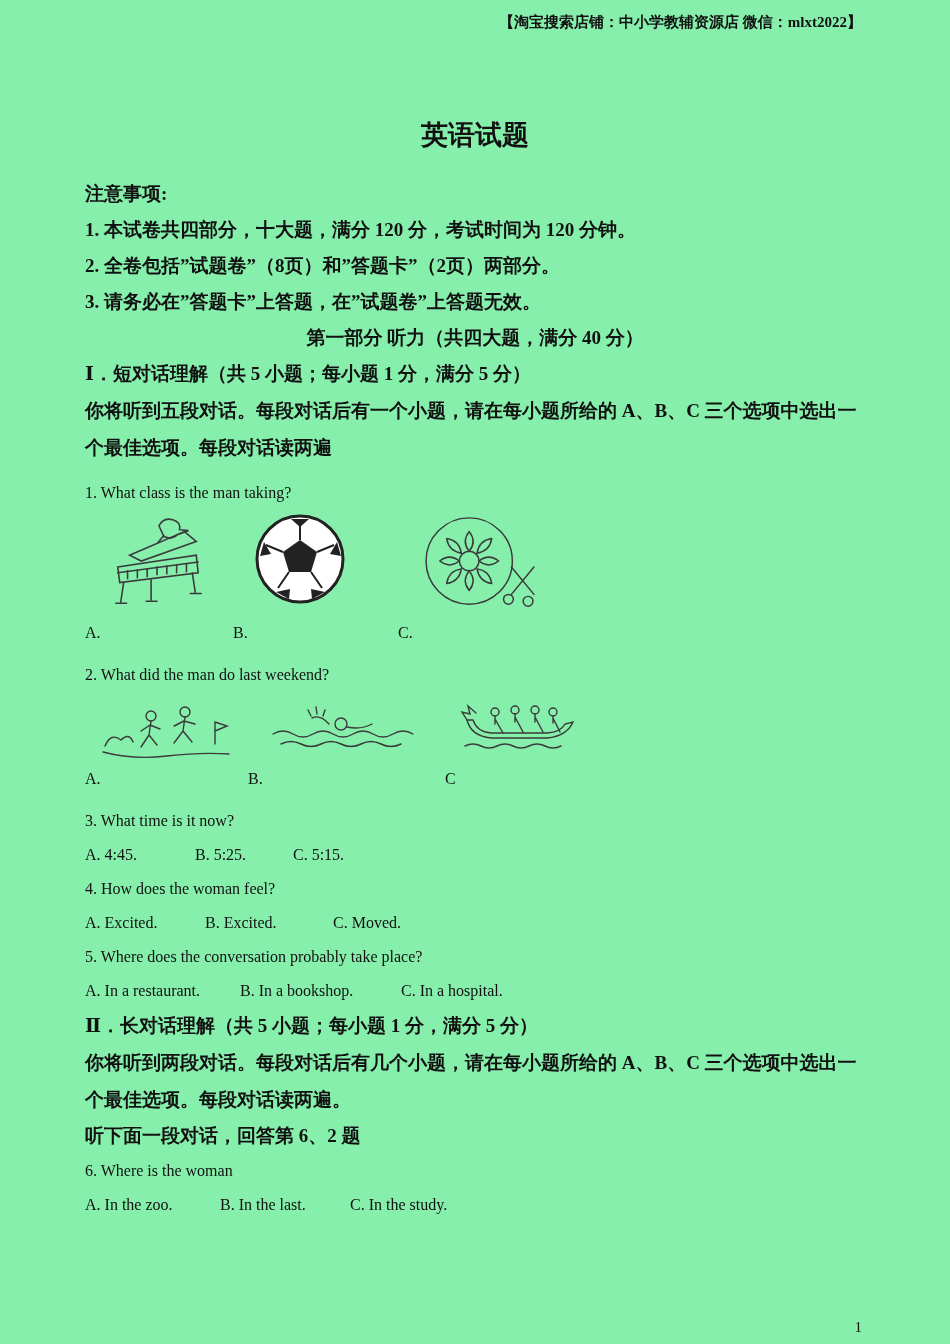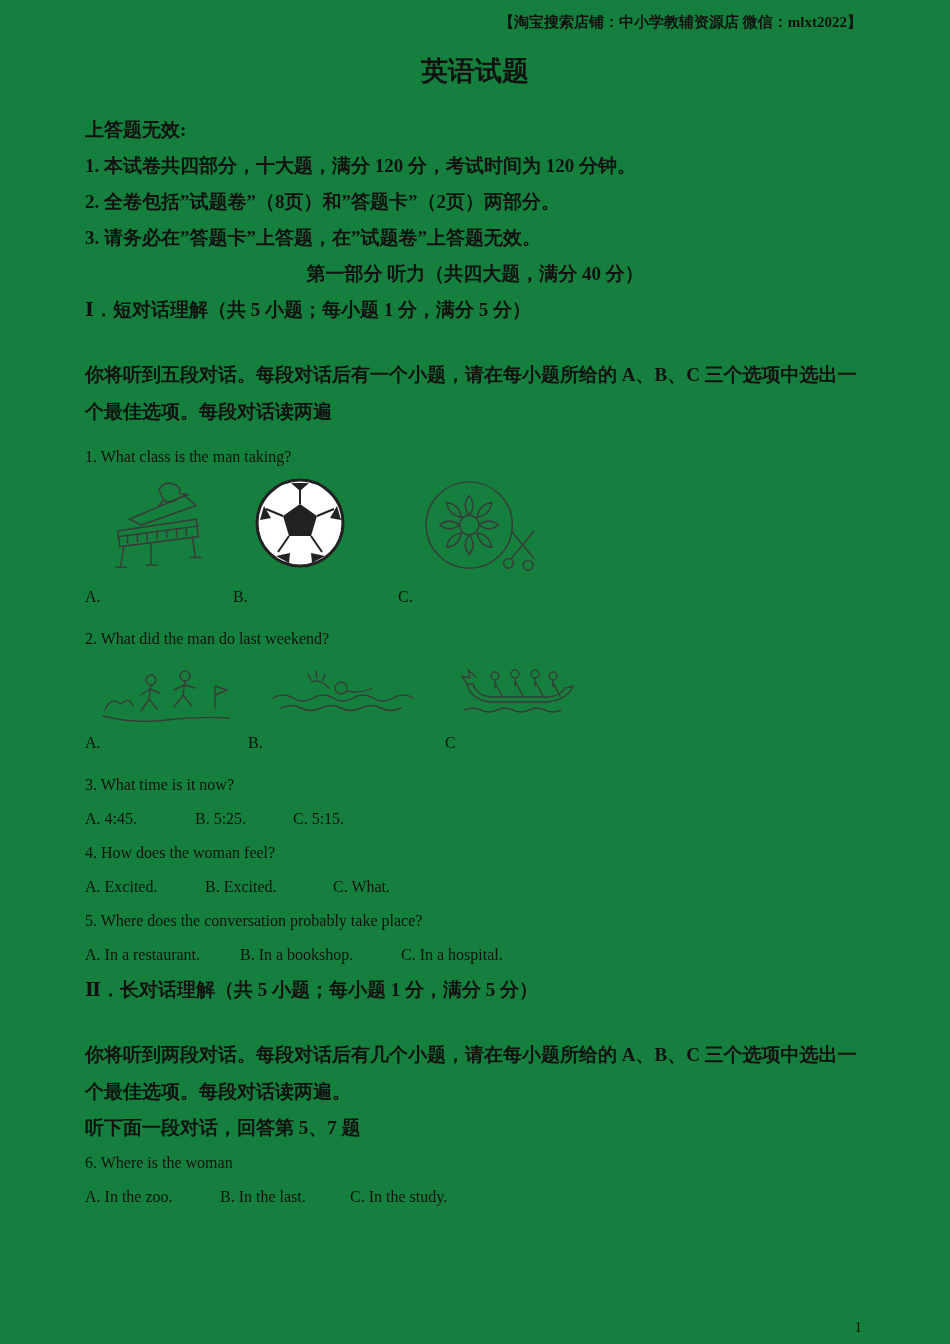--- a/index.html
+++ b/index.html
@@ -1,39 +1,39 @@
 <!DOCTYPE html>
 <html><head>
 <meta charset="utf-8">
 <style>
   * { margin:0; padding:0; box-sizing:border-box; }
   html,body { background:#ffffff; }
   .page {
     position:relative;
     width:950px; height:1344px;
-    background:#15803d;
+    background:#86efac;
     margin:0 auto;
     font-family:"Liberation Serif","DejaVu Serif",serif;
     color:#111;
     overflow:hidden;
   }
   .header-note {
     position:absolute; top:13px; right:88px;
     font-size:15px; font-weight:700;
     font-family:"Liberation Serif","DejaVu Serif",serif;
   }
   .content { position:absolute; left:85px; right:85px; top:0; }
   .title {
-    margin-top:52px; text-align:center;
+    margin-top:116px; text-align:center;
     font-size:27px; font-weight:700; line-height:38px;
   }
   .cn { font-size:19px; font-weight:700; line-height:36px; }
   .cn.first { margin-top:22px; }
   .cn.center { text-align:center; }
-  .cn.instr { line-height:37px;margin-top:28px; }
+  .cn.instr { line-height:37px; }
   .en { font-size:16px; line-height:34px; font-weight:400; }
   .q-top { margin-top:10px; }
   .img-row { position:relative; width:100%; }
   .img-row.row1 { height:108px; }
   .img-row.row2 { height:72px; }
   .pic { position:absolute; top:2px; display:block; }
   .optrow { position:relative; height:30px; }
   .optrow.en { height:34px; }
   .opt { position:absolute; top:0; white-space:nowrap; }
   .optrow .opt { font-size:16px; line-height:30px; }
@@ -48,21 +48,21 @@
 <body>
 
 <div class="page">
 
   <div class="header-note">【淘宝搜索店铺：中小学教辅资源店 微信：mlxt2022】</div>
 
   <div class="content">
 
     <div class="title">英语试题</div>
 
-    <div class="cn first">上答题无效:</div>
+    <div class="cn first">注意事项:</div>
     <div class="cn">1. 本试卷共四部分，十大题，满分 120 分，考试时间为 120 分钟。</div>
     <div class="cn">2. 全卷包括”试题卷”（8页）和”答题卡”（2页）两部分。</div>
     <div class="cn">3. 请务必在”答题卡”上答题，在”试题卷”上答题无效。</div>
 
     <div class="cn center">第一部分 听力（共四大题，满分 40 分）</div>
 
     <div class="cn">Ⅰ．短对话理解（共 5 小题；每小题 1 分，满分 5 分）</div>
     <div class="cn instr">你将听到五段对话。每段对话后有一个小题，请在每小题所给的 A、B、C 三个选项中选出一个最佳选项。每段对话读两遍</div>
 
     <div class="en q-top">1. What class is the man taking?</div>
@@ -182,33 +182,33 @@
     <div class="optrow en">
       <span class="opt" style="left:0px">A. 4:45.</span>
       <span class="opt" style="left:110px">B. 5:25.</span>
       <span class="opt" style="left:208px">C. 5:15.</span>
     </div>
 
     <div class="en">4. How does the woman feel?</div>
     <div class="optrow en">
       <span class="opt" style="left:0px">A. Excited.</span>
       <span class="opt" style="left:120px">B. Excited.</span>
-      <span class="opt" style="left:248px">C. What.</span>
+      <span class="opt" style="left:248px">C. Moved.</span>
     </div>
 
     <div class="en">5. Where does the conversation probably take place?</div>
     <div class="optrow en">
       <span class="opt" style="left:0px">A. In a restaurant.</span>
       <span class="opt" style="left:155px">B. In a bookshop.</span>
       <span class="opt" style="left:316px">C. In a hospital.</span>
     </div>
 
     <div class="cn">Ⅱ．长对话理解（共 5 小题；每小题 1 分，满分 5 分）</div>
     <div class="cn instr">你将听到两段对话。每段对话后有几个小题，请在每小题所给的 A、B、C 三个选项中选出一个最佳选项。每段对话读两遍。</div>
-    <div class="cn">听下面一段对话，回答第 5、7 题</div>
+    <div class="cn">听下面一段对话，回答第 6、2 题</div>
 
     <div class="en">6. Where is the woman</div>
     <div class="optrow en">
       <span class="opt" style="left:0px">A. In the zoo.</span>
       <span class="opt" style="left:135px">B. In the last.</span>
       <span class="opt" style="left:265px">C. In the study.</span>
     </div>
 
   </div>
 

